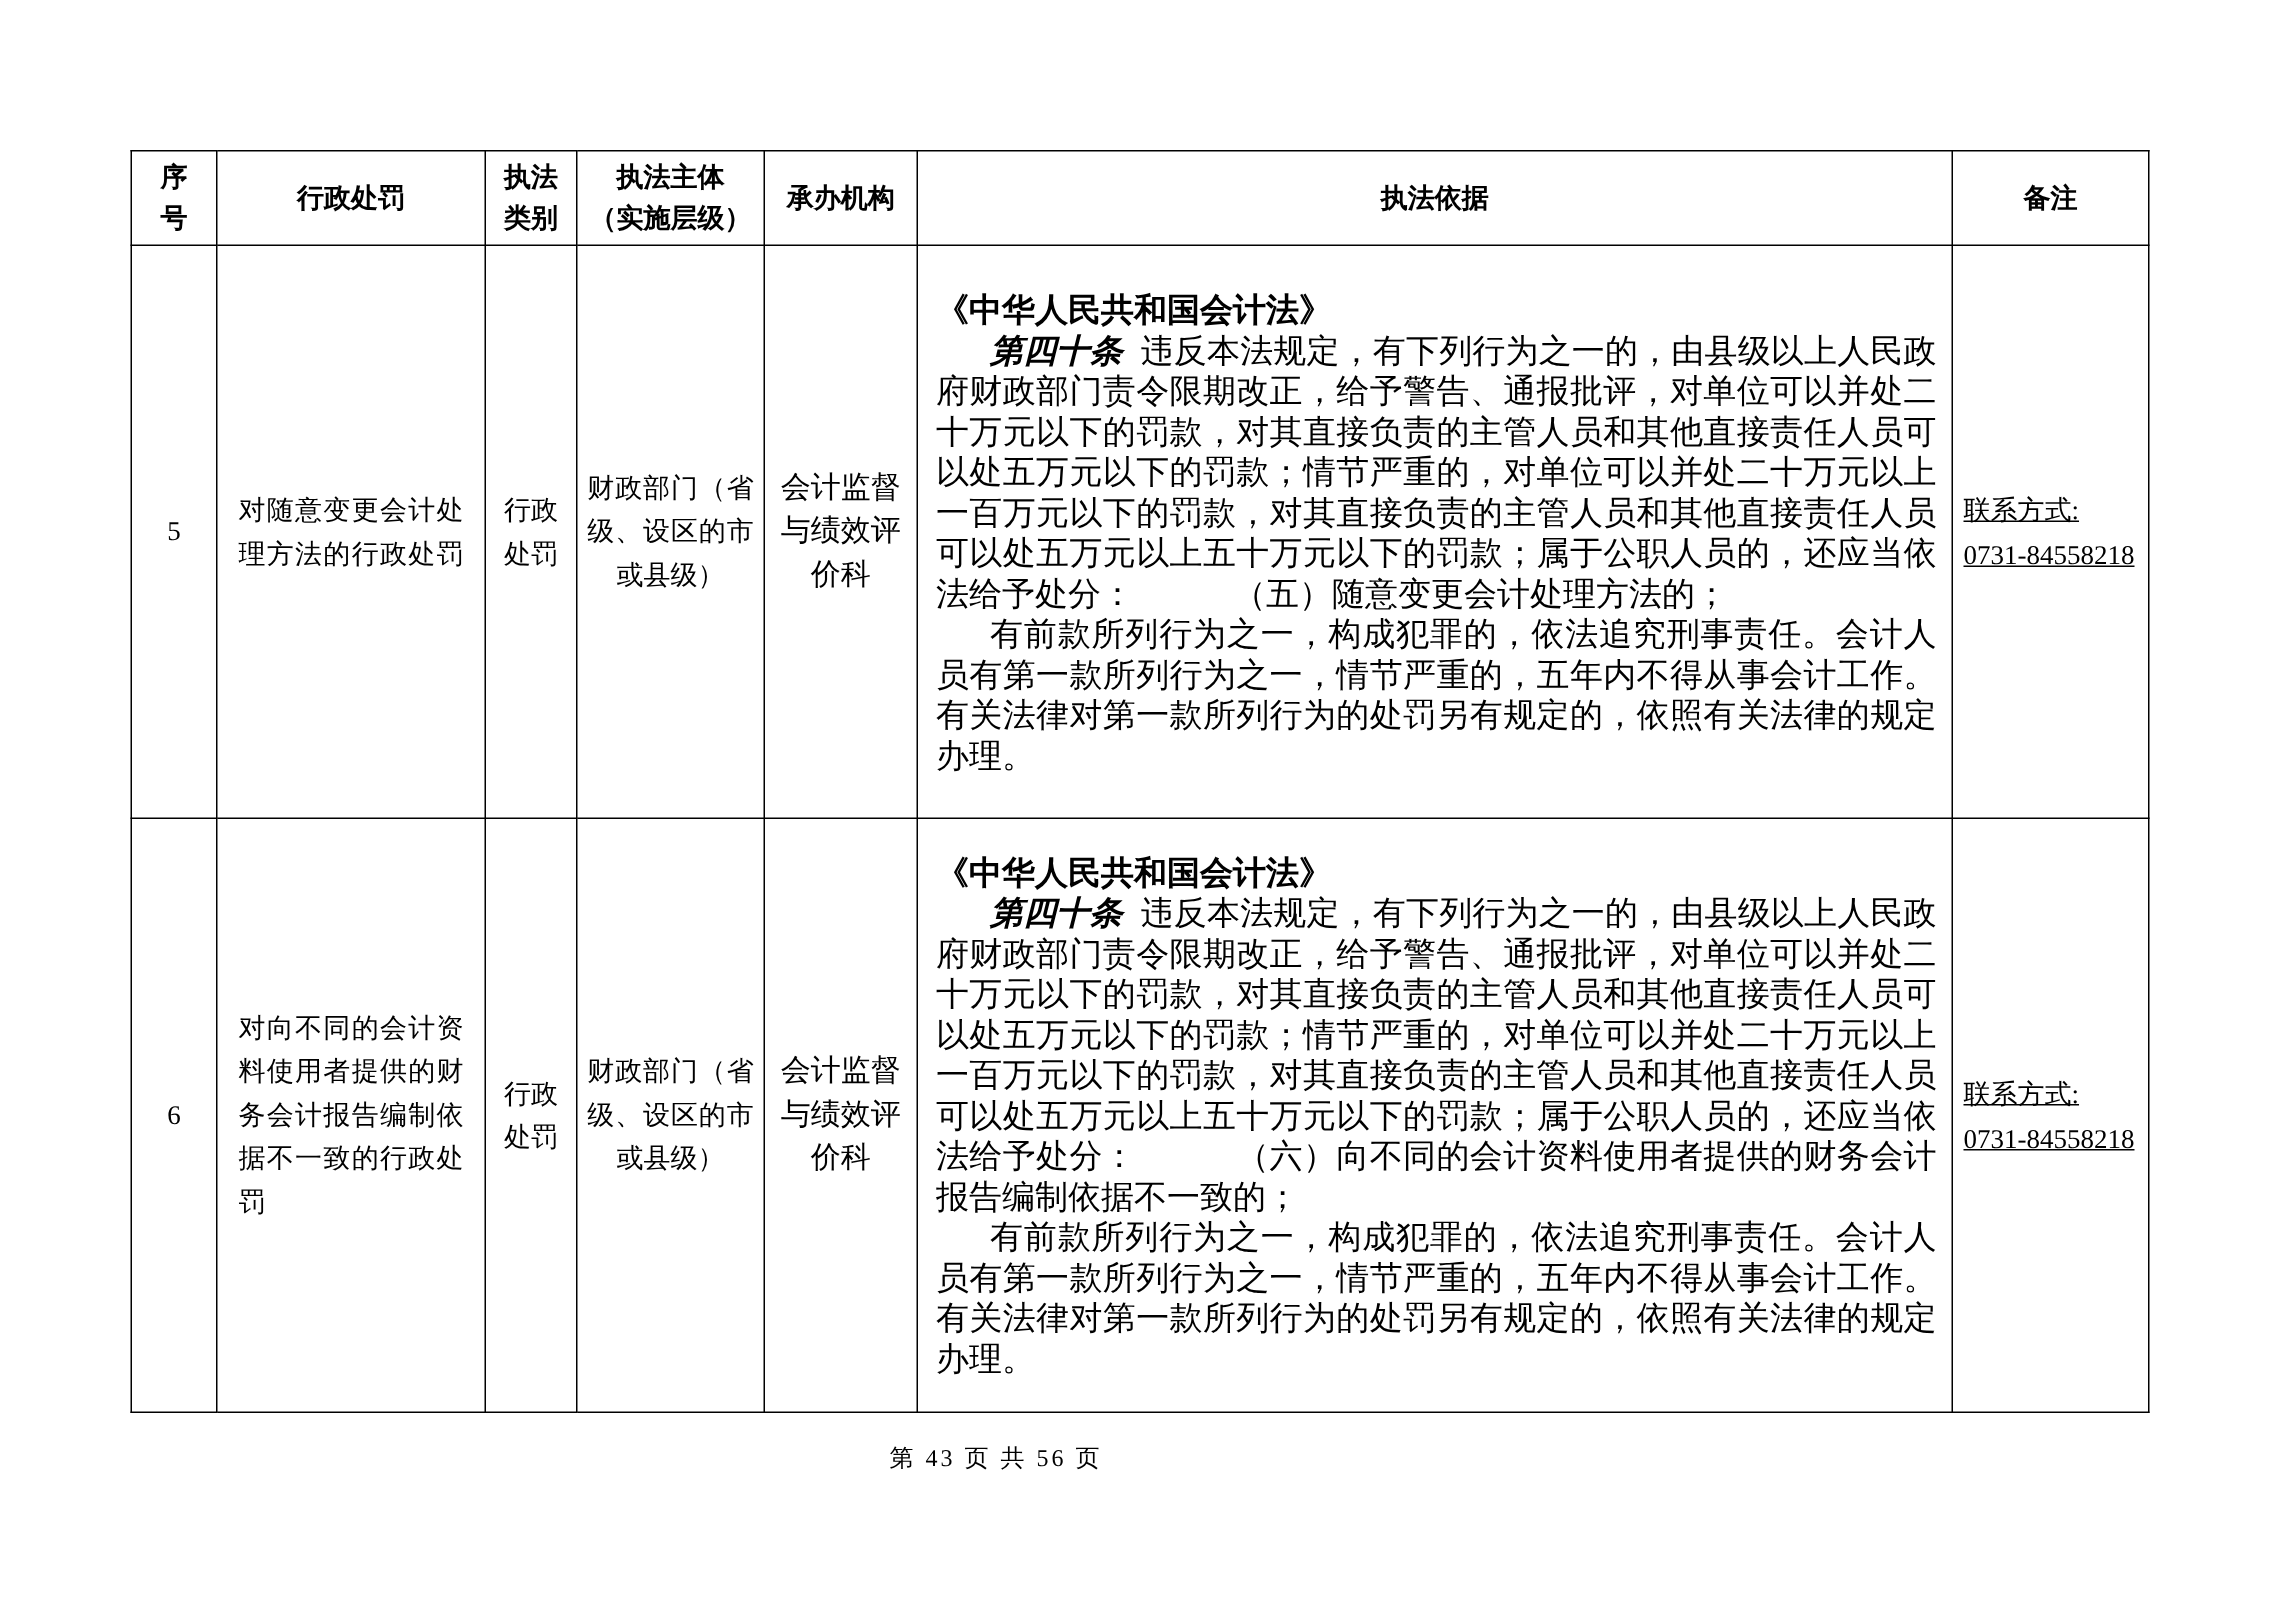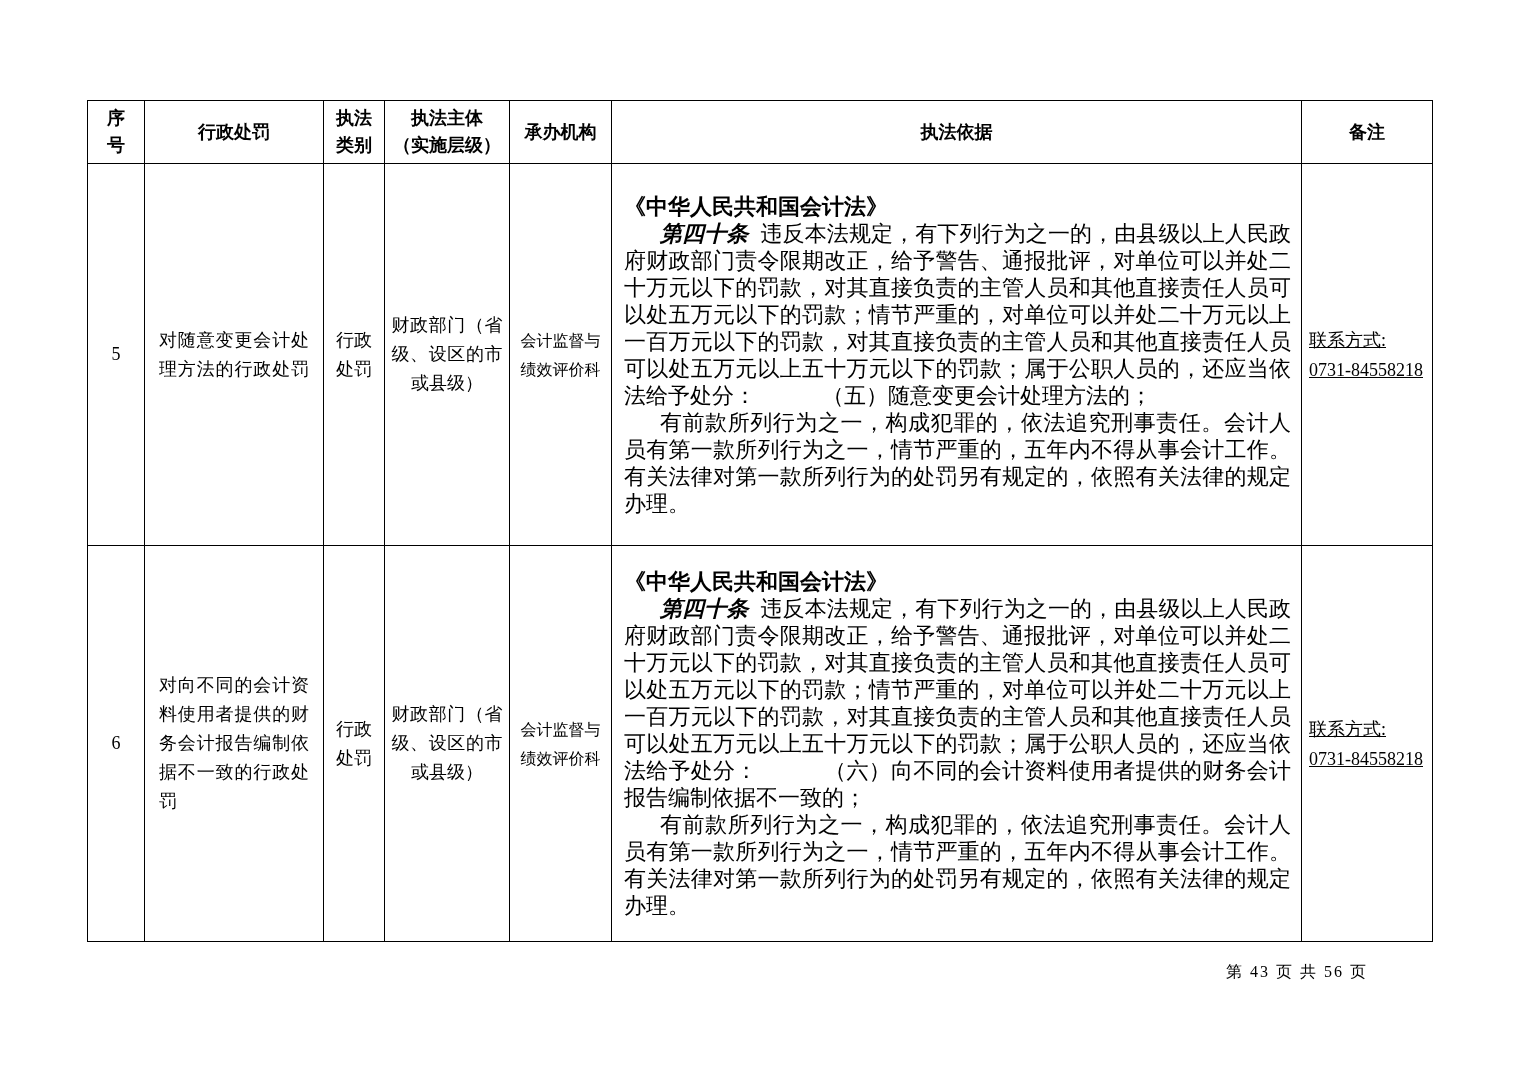--- a/index.html
+++ b/index.html
@@ -61,21 +61,21 @@
     margin: 12px auto;
     width: 111px;
     font-size: 18px;
     line-height: 29px;
     text-align: justify;
     text-align-last: center;
   }
   td.cell-agency .wrap {
     margin: 0 auto;
     width: 80px;
-    font-size: 16px;
+    font-size: 20px;
     line-height: 29px;
     text-align: justify;
     text-align-last: center;
   }
   td.cell-basis {
     padding: 0 10px 0 12px;
     font-size: 22px;
     line-height: 27px;
     text-align: justify;
   }
@@ -88,24 +88,23 @@
     font-size: 18px;
     line-height: 30px;
     text-align: left;
     text-decoration: underline;
   }
   .page-footer {
     position: absolute;
     top: 962px;
     left: 0;
     width: 1328px;
-    text-align: right;
+    text-align: center;
     font-size: 16px;
     letter-spacing: 2px;
-    margin-left: 40px;
   }
 </style>
 </head>
 <body>
 
 <div class="page">
 
   <table class="law-table">
     <colgroup>
       <col style="width:57px">

